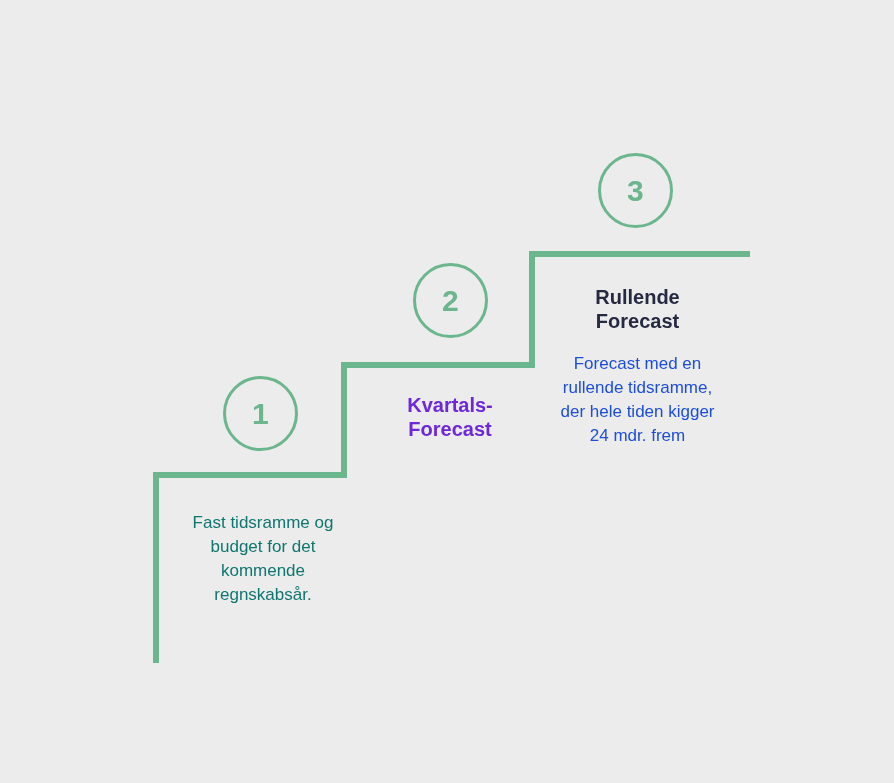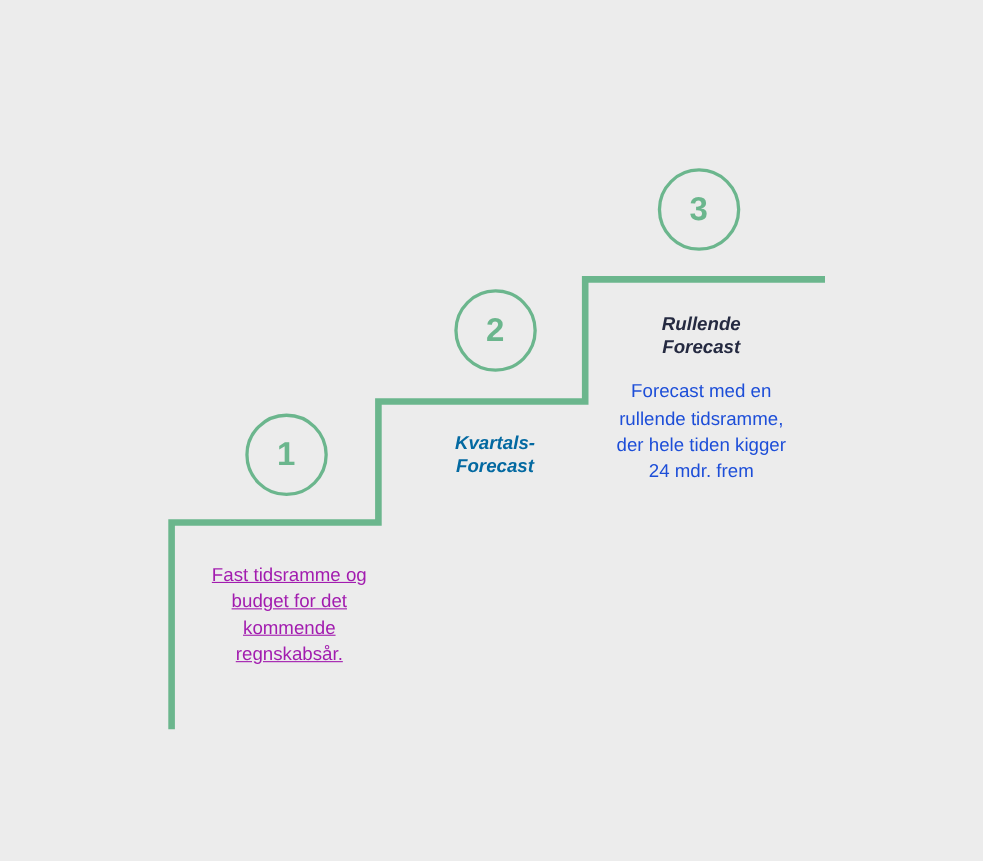--- a/index.html
+++ b/index.html
@@ -54,27 +54,26 @@
   #badge-2 { left: 413px; top: 263px; }
   #badge-3 { left: 598px; top: 153px; }
 
   
   .step-text {
     position: absolute;
     text-align: center;
     z-index: 2;
   }
   .step-title {
-    font-size: 17px;
+    font-size: 20px;
     font-weight: bold;
     color: #252a41;
     line-height: 1.22;
     margin: 0 0 18px 0;
     white-space: pre-line;
-    font-style: italic;
   }
   .step-desc {
     font-size: 17px;
     font-weight: normal;
     color: #3d4156;
     line-height: 1.42;
     margin: 0;
     white-space: pre-line;
   }
   #text-1 { left: 168px; top: 511px; width: 190px; }
@@ -87,31 +86,31 @@
 <div id="infographic" style="background: rgb(236, 236, 236); width: 894px; height: 783px;">
 
   <svg id="staircase-svg" viewBox="0 0 894 783" xmlns="http://www.w3.org/2000/svg">
     <path d="M 156,663 L 156,475 L 344,475 L 344,365 L 532,365 L 532,254 L 750,254" fill="none" stroke="#6bb68d" stroke-width="6" stroke-linecap="butt" stroke-linejoin="miter"></path>
   </svg>
 
   <div class="step-badge" id="badge-1" style="border-color: rgb(107, 182, 141);">
     <span class="step-badge-number" style="color: rgb(107, 182, 141);">1</span>
   </div>
   <div class="step-text" id="text-1">
-    <p class="step-desc" style="color: #a21caf; text-decoration: underline;">Fast tidsramme og
+    <p class="step-desc" style="color: #0f766e;">Fast tidsramme og
 budget for det
 kommende
 regnskabsår.</p>
   </div>
 
   <div class="step-badge" id="badge-2" style="border-color: rgb(107, 182, 141);">
     <span class="step-badge-number" style="color: rgb(107, 182, 141);">2</span>
   </div>
   <div class="step-text" id="text-2">
-    <p class="step-title" style="color: #0369a1;">Kvartals-
+    <p class="step-title" style="color: #6d28d9;">Kvartals-
 Forecast</p>
   </div>
 
   <div class="step-badge" id="badge-3" style="border-color: rgb(107, 182, 141);">
     <span class="step-badge-number" style="color: rgb(107, 182, 141);">3</span>
   </div>
   <div class="step-text" id="text-3">
     <p class="step-title" style="color: rgb(37, 42, 65);">Rullende
 Forecast</p>
     <p class="step-desc" style="color: #1d4ed8;">Forecast med en

